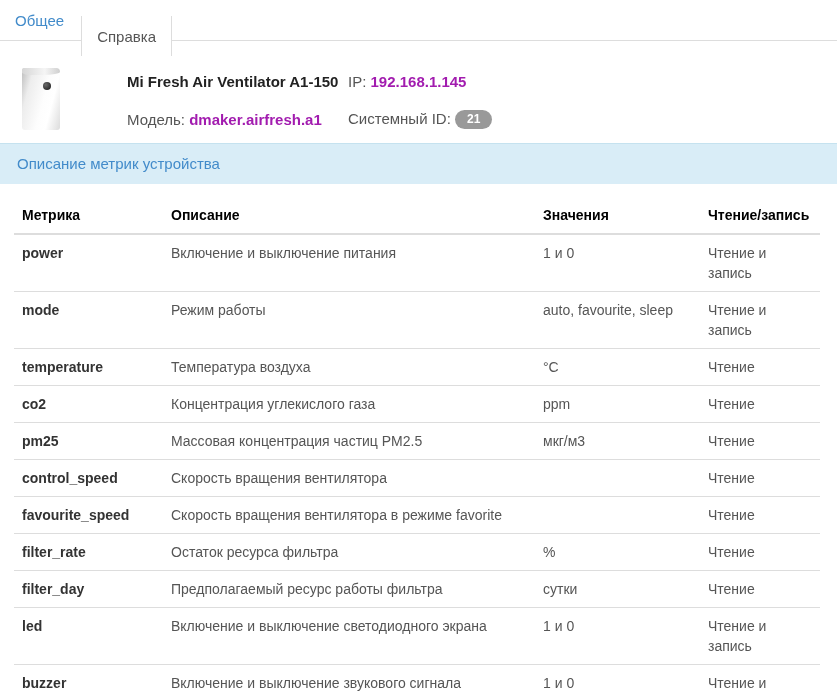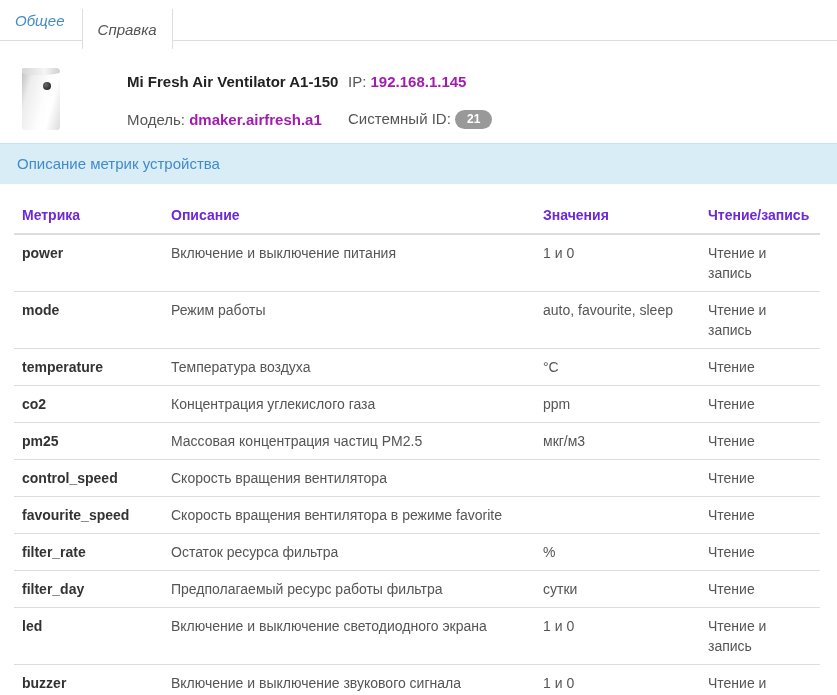--- a/index.html
+++ b/index.html
@@ -10,24 +10,23 @@
     overflow: hidden;
     background: #fff;
     font-family: "Liberation Sans", sans-serif;
     font-size: 14px;
     color: #333;
   }
 
   
   .tabs {
     display: flex;
-    align-items: center;
+    align-items: flex-start;
     border-bottom: 1px solid #ddd;
     height: 41px;
-    font-style: italic;
   }
   .tab {
     padding: 11px 15px 10px 15px;
     font-size: 15px;
     color: #428bca;
     cursor: pointer;
     background: transparent;
     border: none;
     margin-right: 2px;
     line-height: 19px;
@@ -112,21 +111,21 @@
   
   .metrics-table {
     margin: 13px 17px 0 14px;
     width: 806px;
     border-collapse: collapse;
     table-layout: fixed;
   }
   .metrics-table th {
     text-align: left;
     font-weight: bold;
-    color: #6d28d9;
+    color: #000000;
     padding: 8px;
     line-height: 20px;
     border-bottom: 2px solid #ddd;
     font-size: 14px;
   }
   .metrics-table td {
     padding: 8px;
     line-height: 20px;
     border-top: 1px solid #ddd;
     color: #555;

